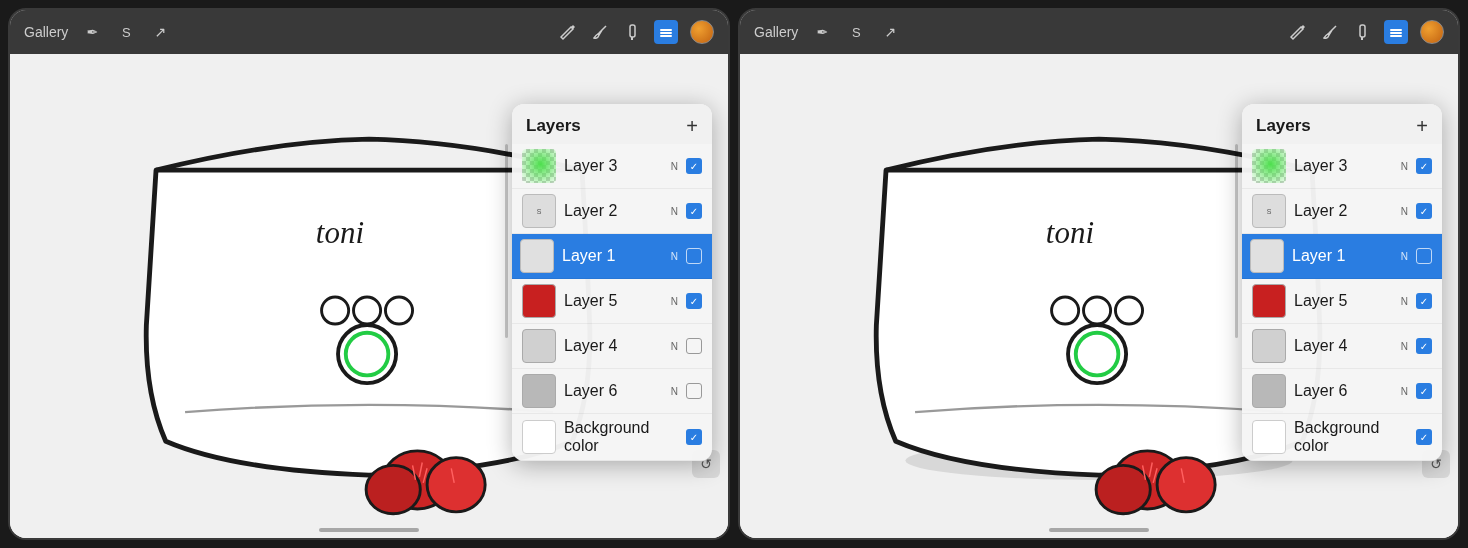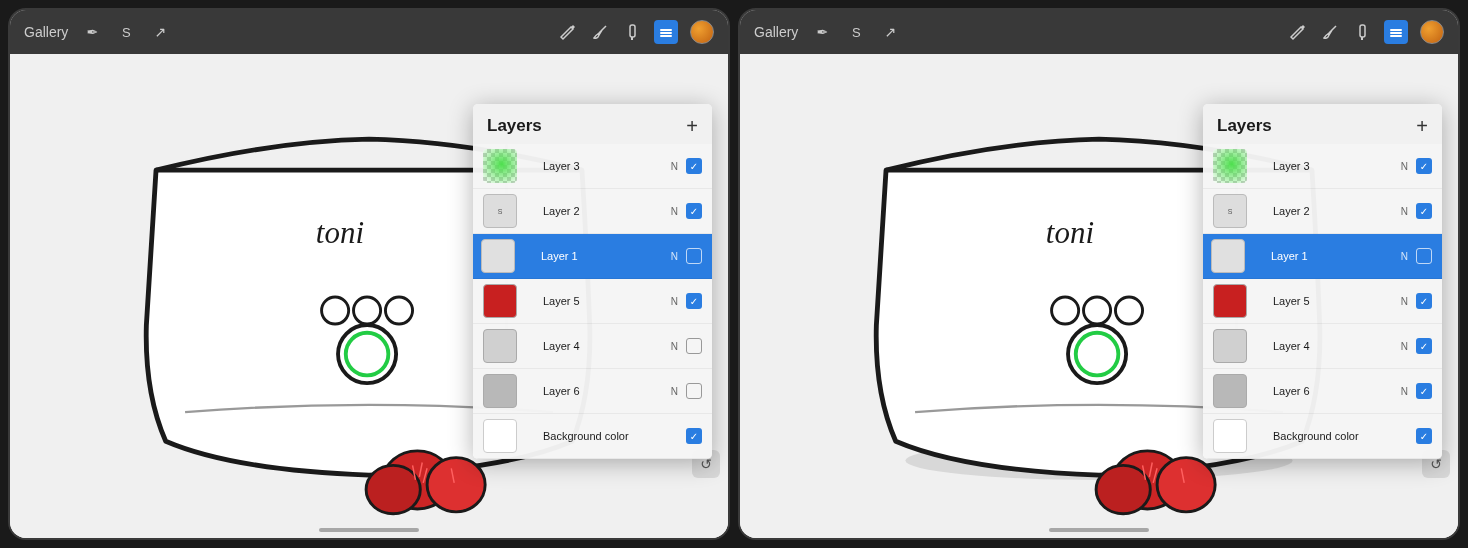--- a/index.html
+++ b/index.html
@@ -104,23 +104,23 @@
       top: 0; left: 0;
       width: 100%;
       height: 100%;
     }
 
     
     .layers-panel {
       position: absolute;
       top: 50px;
       right: 16px;
-      width: 239px;
+      width: 200px;
       background: rgba(245,245,245,0.97);
-      border-radius: 5px;
+      border-radius: 12px;
       box-shadow: 0 4px 24px rgba(0,0,0,0.3);
       z-index: 200;
       overflow: hidden;
     }
 
     .layers-header {
       display: flex;
       align-items: center;
       justify-content: space-between;
       padding: 12px 14px 8px;
@@ -158,23 +158,22 @@
       width: 34px;
       height: 34px;
       border-radius: 4px;
       flex-shrink: 0;
       overflow: hidden;
       position: relative;
     }
 
     .layer-name {
       flex: 1;
-      font-size: 11px;
+      font-size: 16px;
       color: #1a1a1a;
-      margin-left: 18px;
     }
 
     .layer-item.active .layer-name {
       color: white;
     }
 
     .layer-mode {
       font-size: 10px;
       color: #666;
     }

